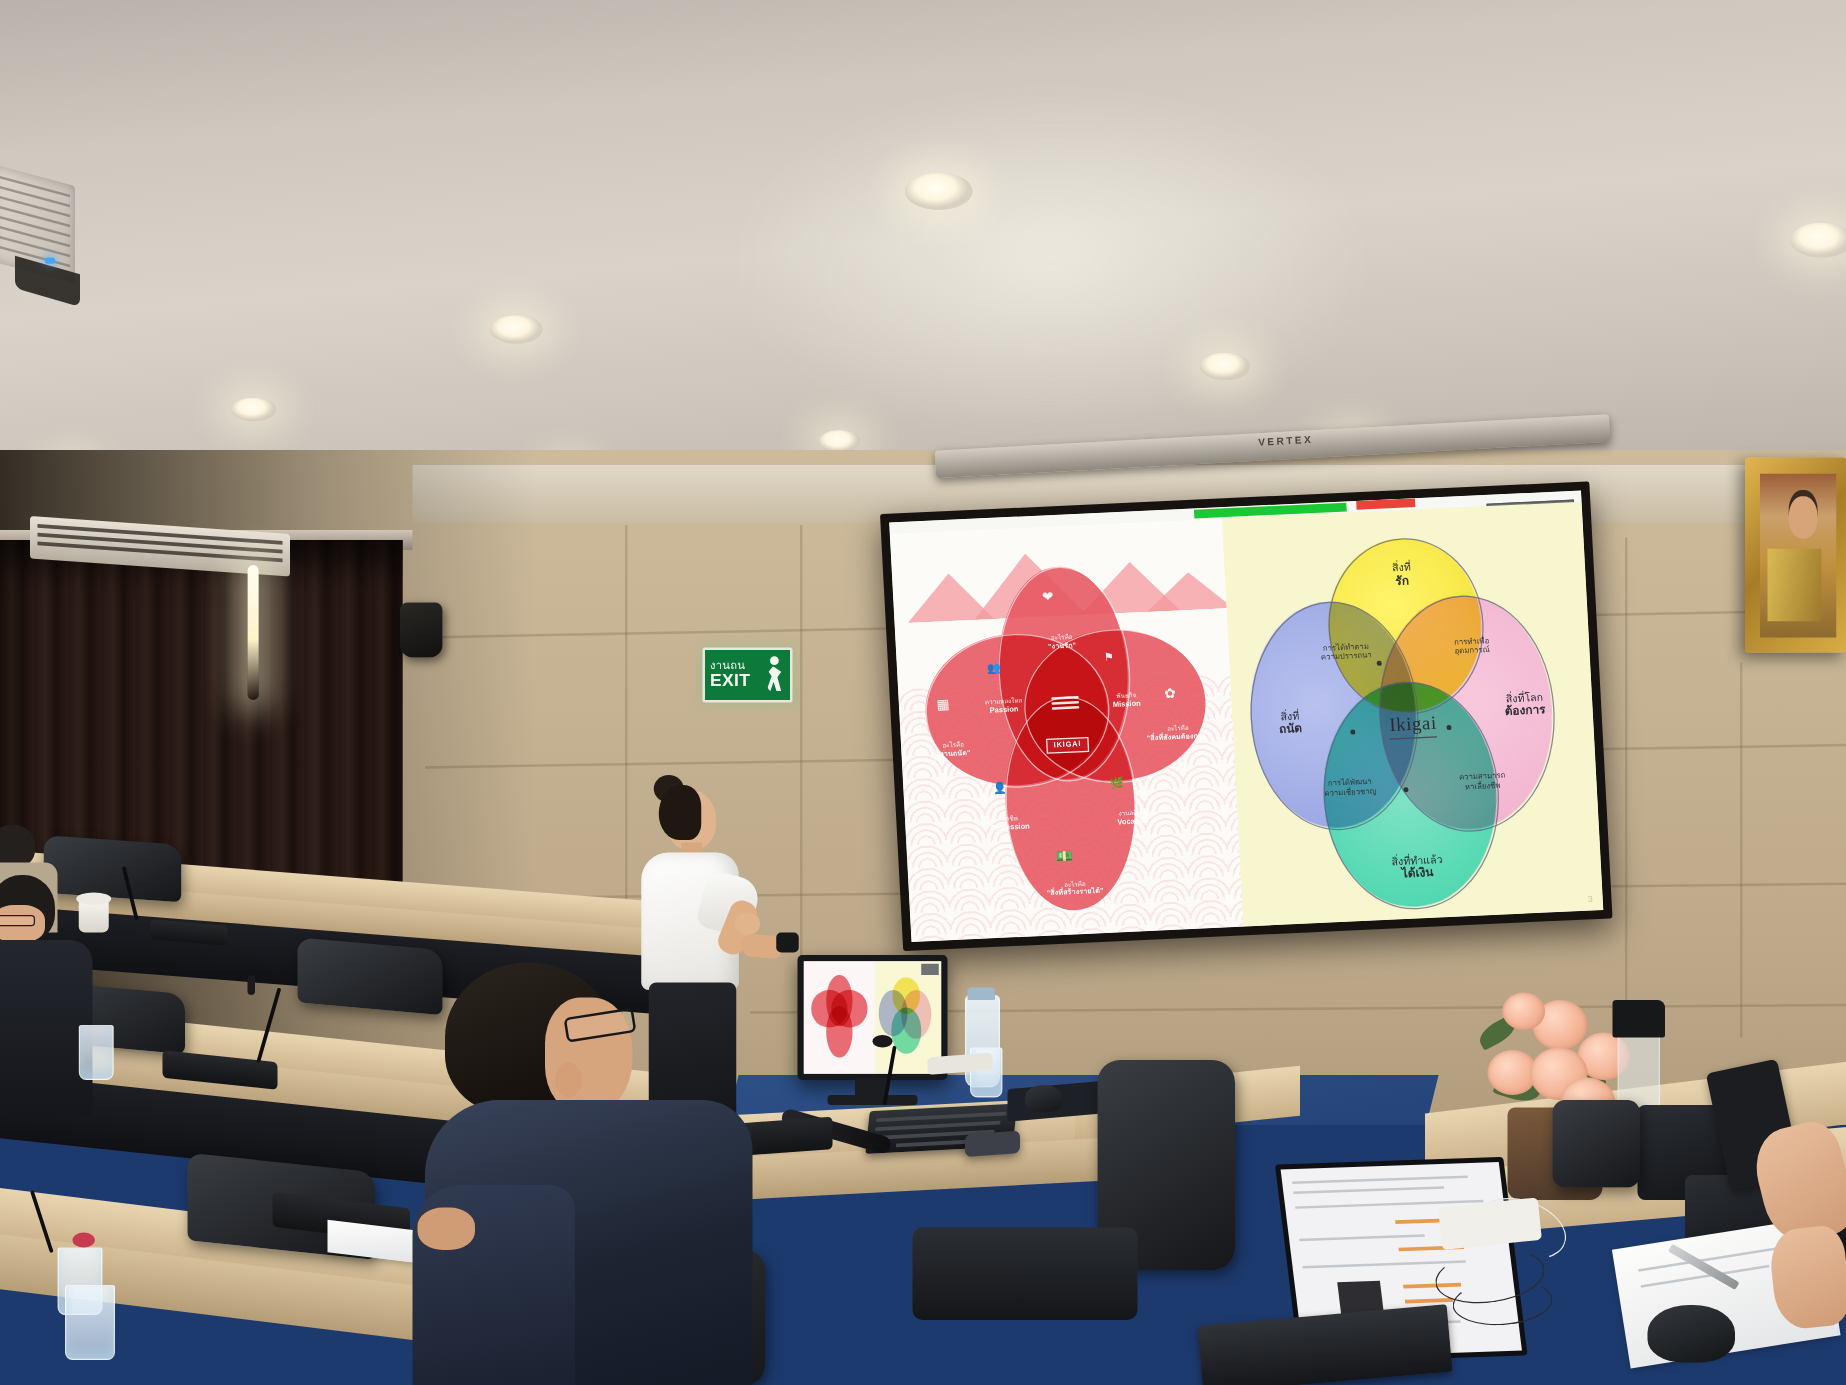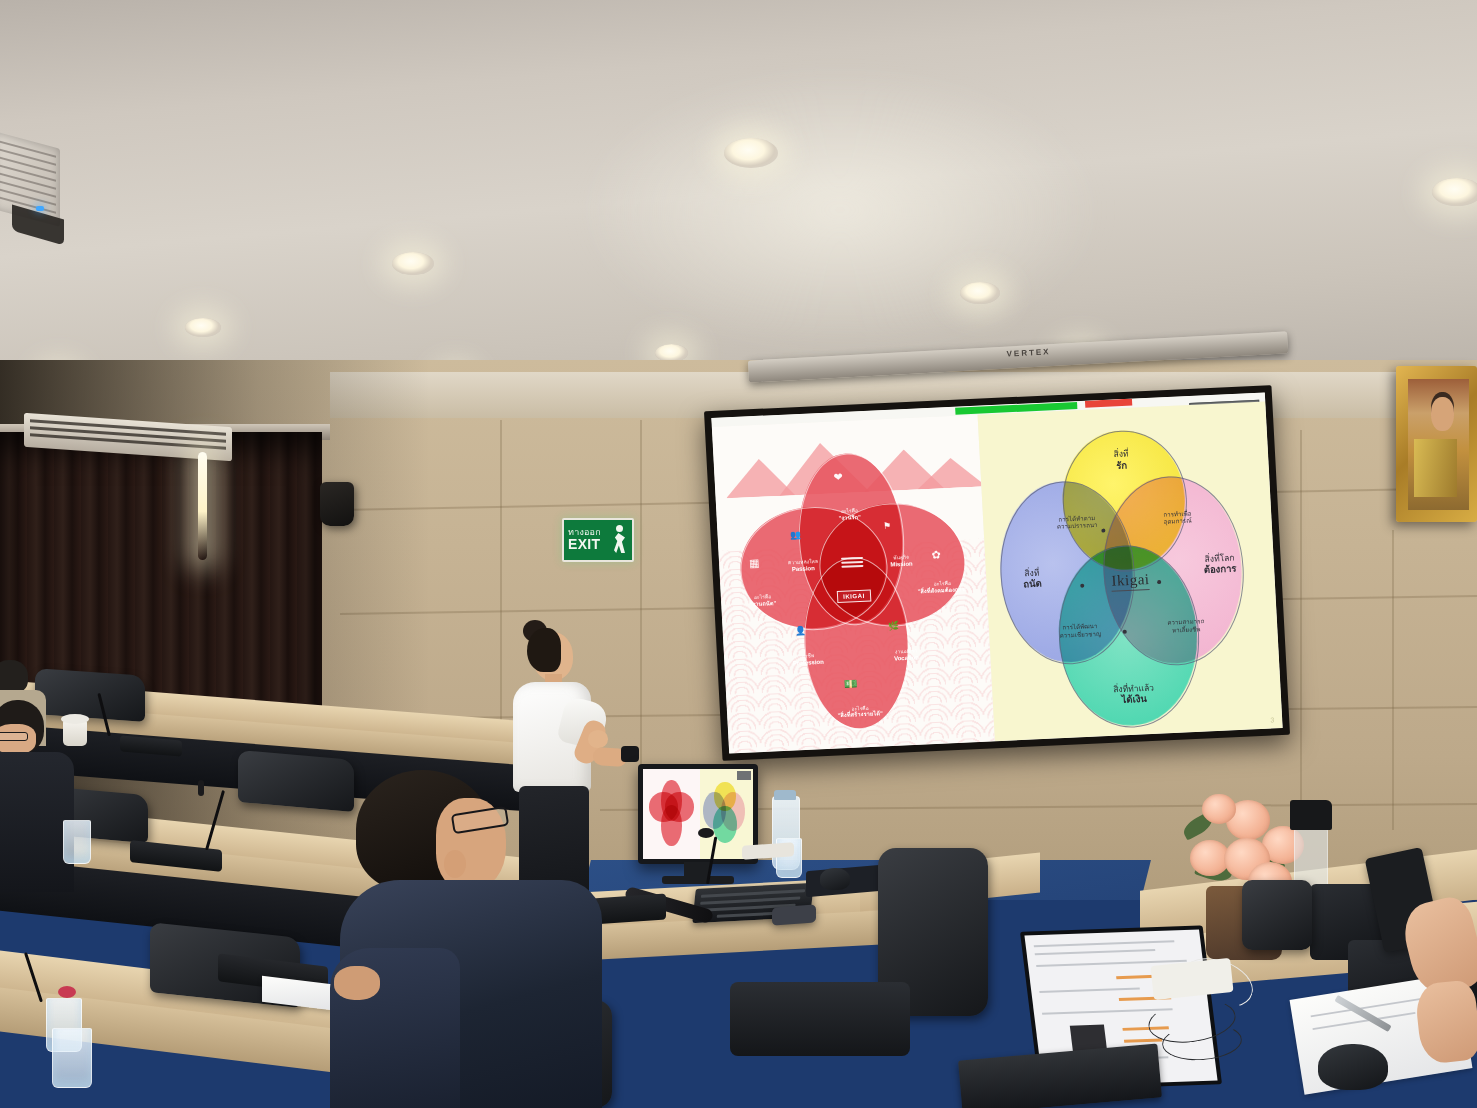--- a/index.html
+++ b/index.html
@@ -259,21 +259,21 @@
   <div class="wall-ac">
     <i style="top:6px"></i>
       <i style="top:13px"></i>
       <i style="top:20px"></i>
   </div>
   <div class="light-slit"></div>
   <div class="wall-speaker"></div>
 
   <div class="exit-sign">
     <div class="exit-txt">
-      <div class="exit-th">ทางออก</div>
+      <div class="exit-th">งานถน</div>
       <div class="exit-en">EXIT</div>
     </div>
     <div class="exit-man"></div>
   </div>
 
   <div class="portrait">
     <div class="portrait-in">
       <div class="portrait-face"></div>
       <div class="portrait-sash"></div>
     </div>

